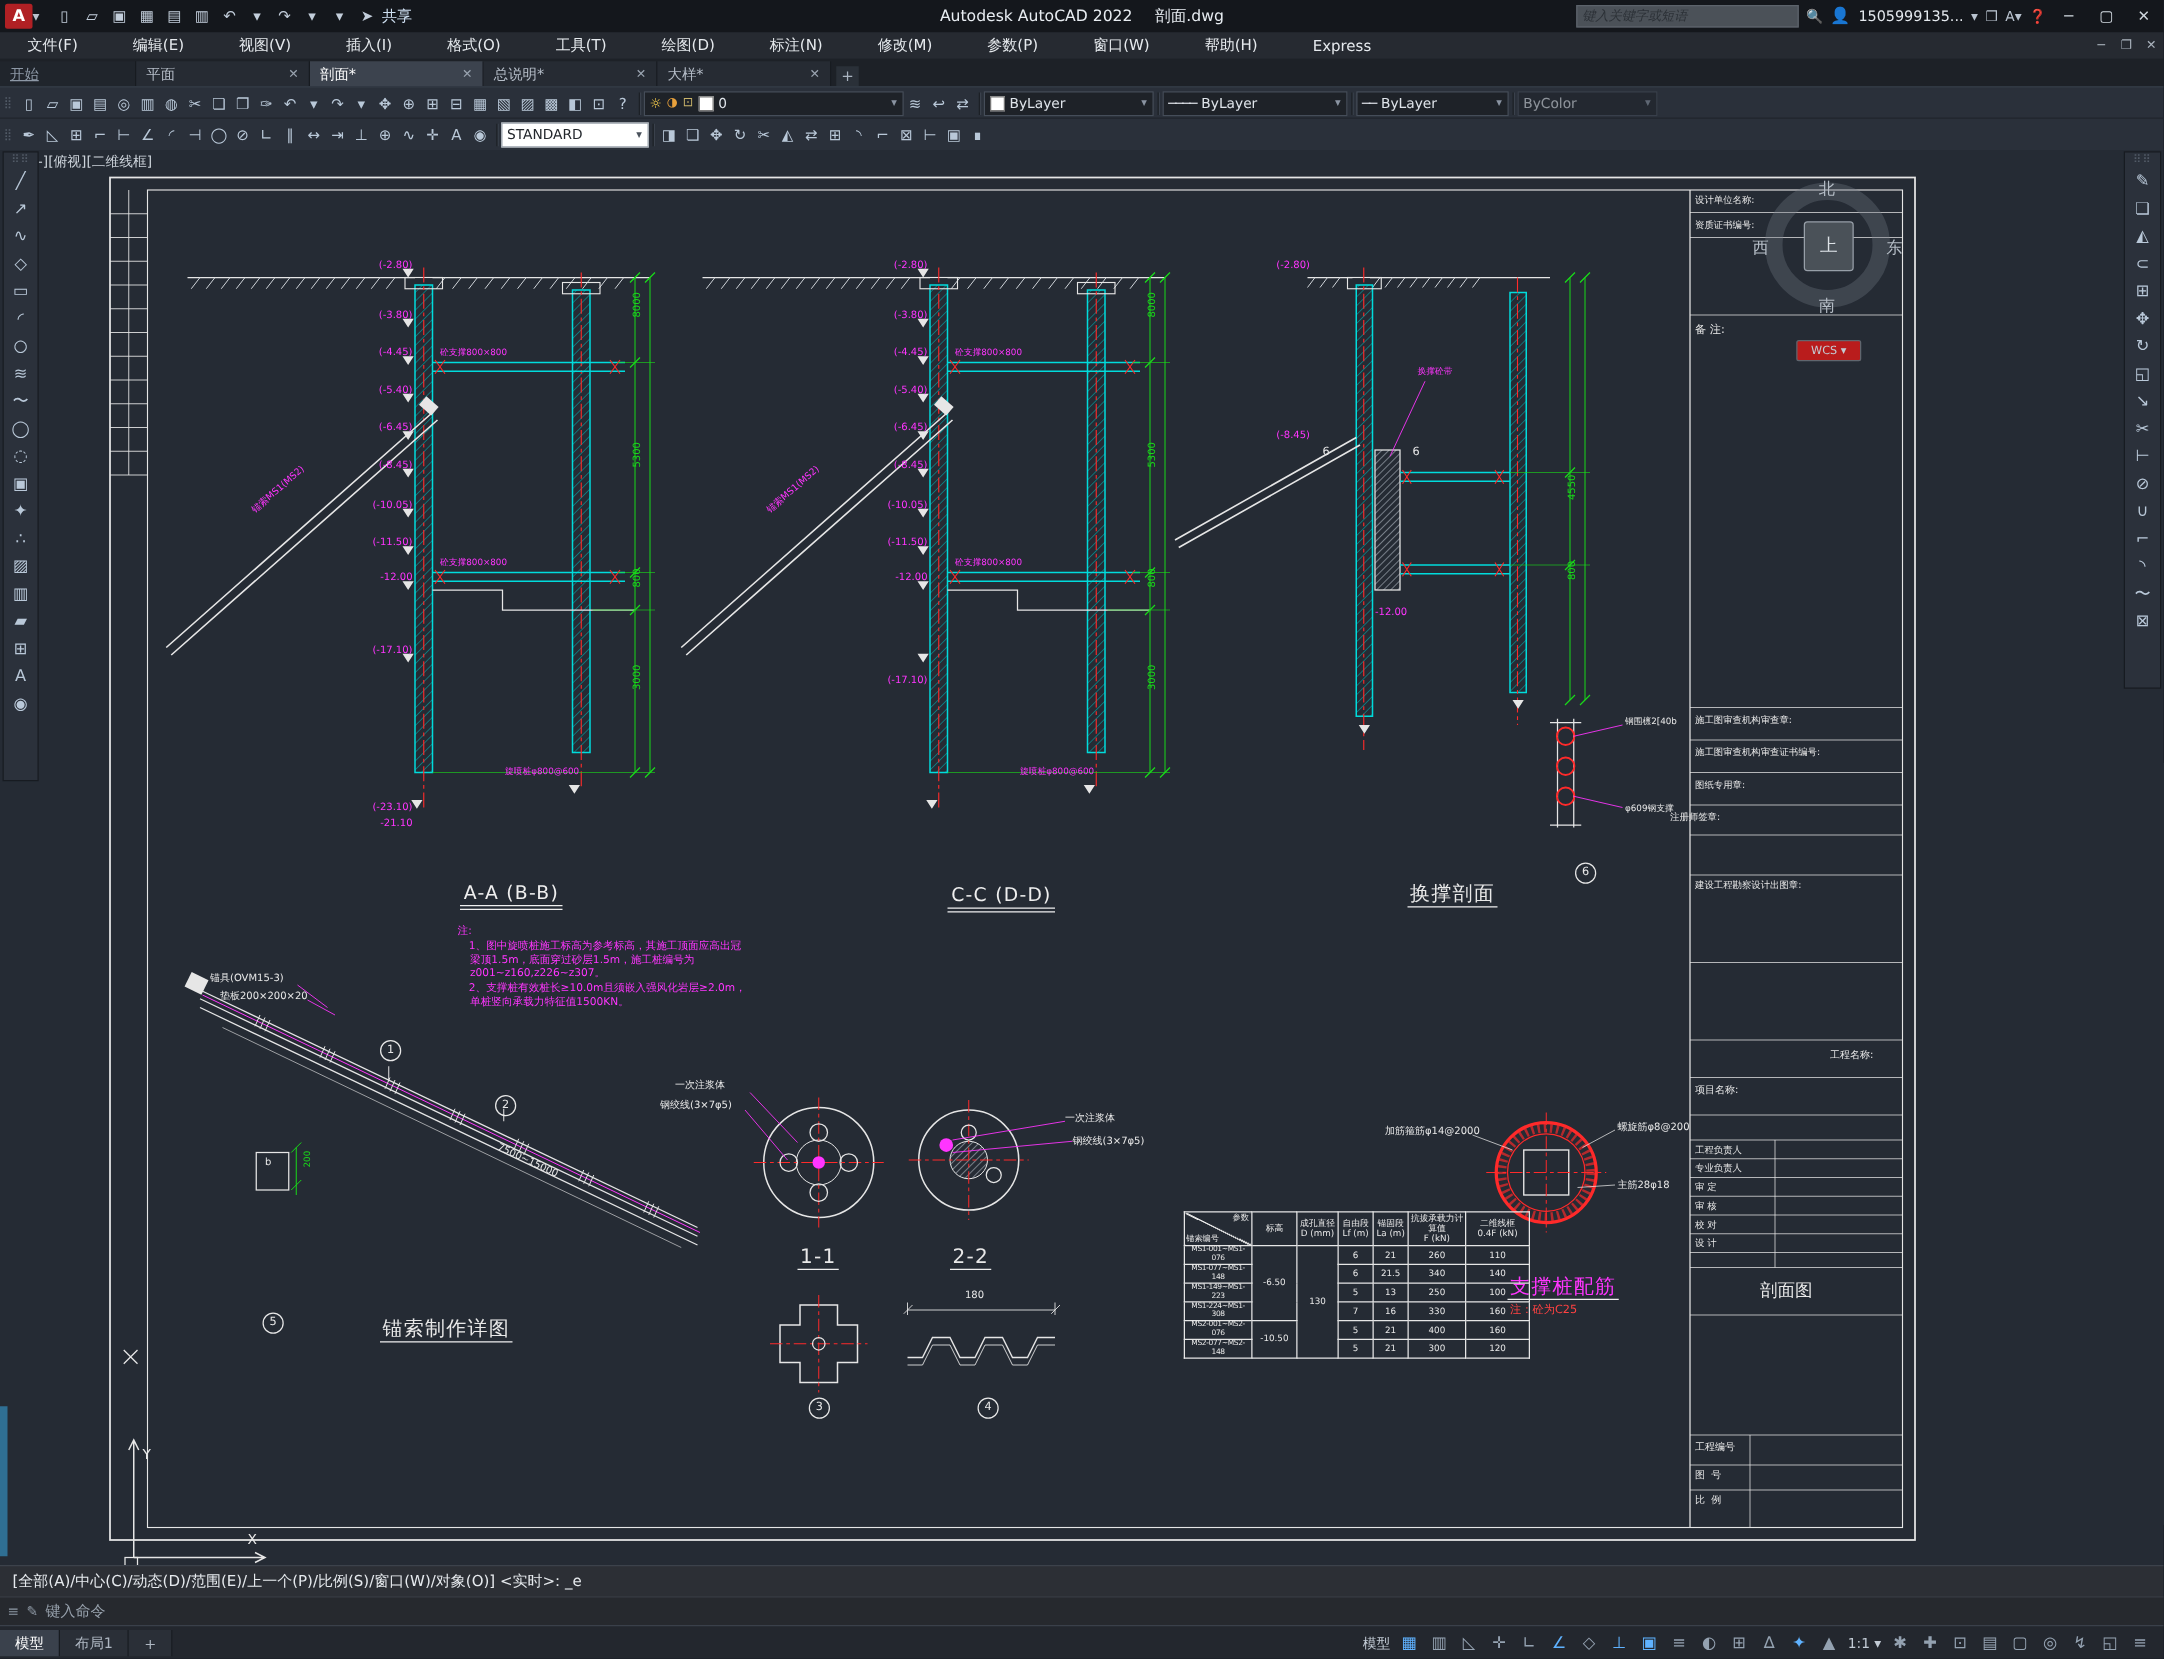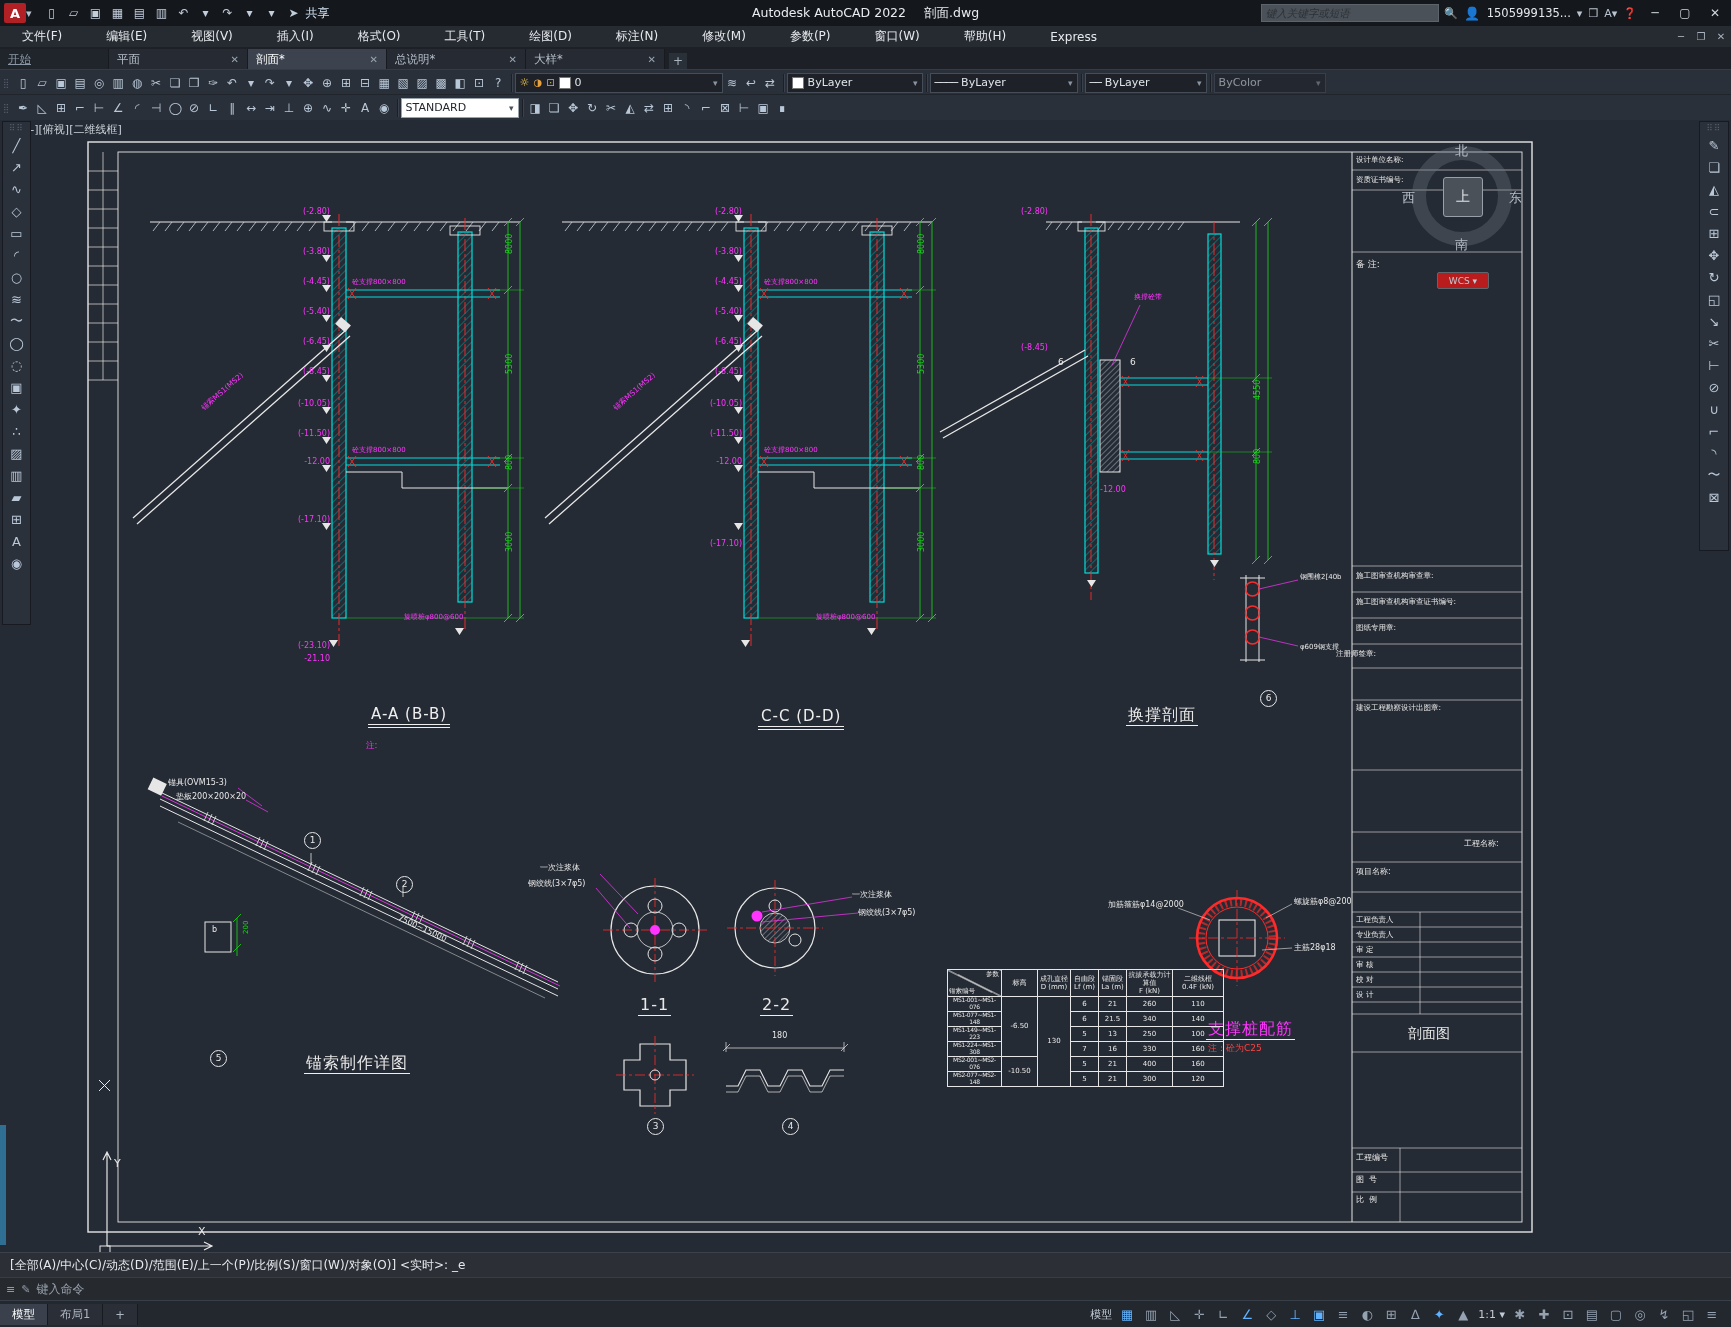--- a/index.html
+++ b/index.html
@@ -562,20 +562,24 @@
       <span class="ann c-w" style="left: 1294px; top: 898px; font-size: 8px;">螺旋筋φ8@200</span>
       <span class="ann c-w" style="left: 1294px; top: 944px; font-size: 8px;">主筋28φ18</span>
       <span class="ann c-w" style="left: 1300px; top: 574px; font-size: 7px;">钢围檩2[40b</span>
       <span class="ann c-w" style="left: 1300px; top: 644px; font-size: 7px;">φ609钢支撑</span>
       <span class="ann c-w" style="left: 114px; top: 1158px; font-size: 11px;">Y</span>
       <span class="ann c-w" style="left: 198px; top: 1226px; font-size: 11px;">X</span>
     </div>
 
   <div class="notes">
     <div>注:</div>
+    <div>
+        <div class="nl">1、图中旋喷桩施工标高为参考标高，其施工顶面应高出冠梁顶1.5m，底面穿过砂层1.5m，施工桩编号为z001~z160,z226~z307。</div>
+        <div class="nl">2、支撑桩有效桩长≥10.0m且须嵌入强风化岩层≥2.0m，单桩竖向承载力特征值1500KN。</div>
+      </div>
   </div>
 
   <table class="atable">
     <tbody>
         <tr style="height:26px">
       <td class="diag">
         <i class="t1">参数</i>
         <i class="t2">锚索编号</i>
       </td>
       <th style="width:35px">标高</th>

